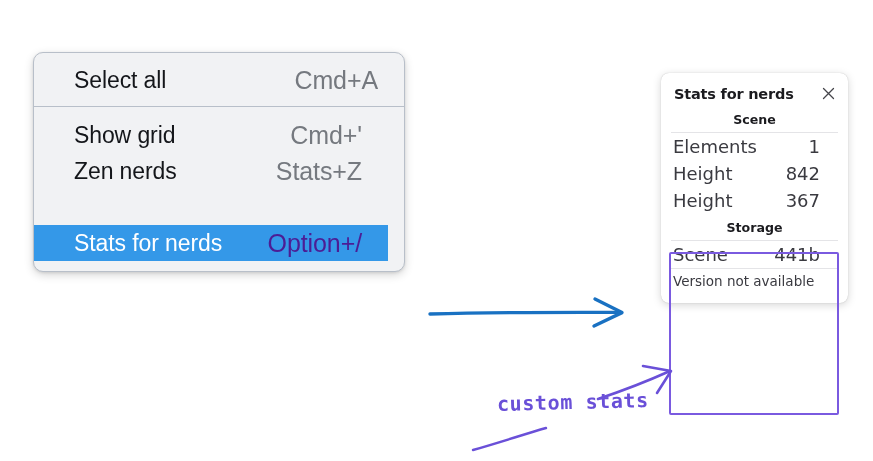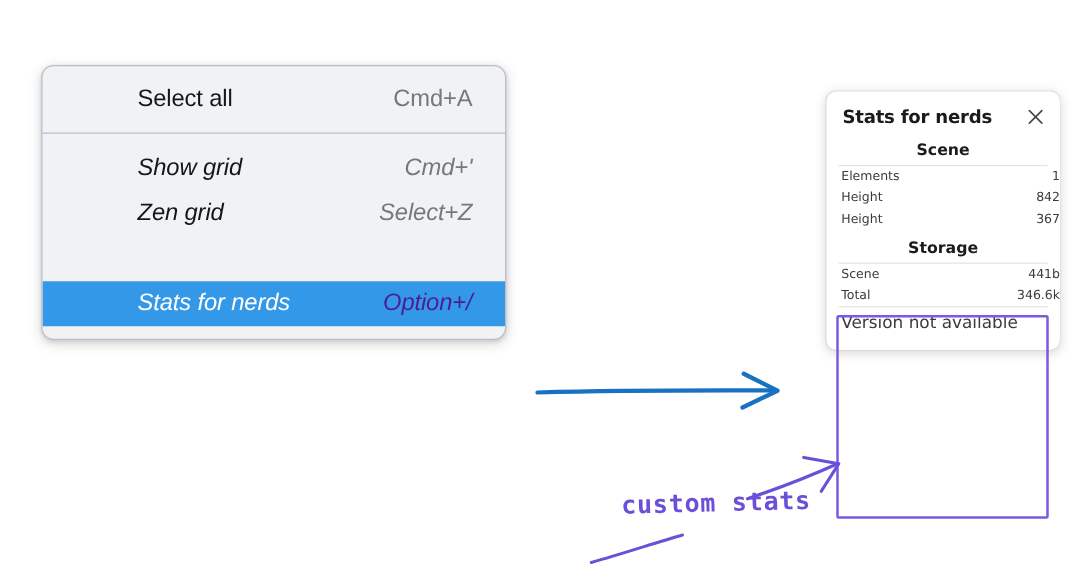--- a/index.html
+++ b/index.html
@@ -26,46 +26,44 @@
     border: 1px solid #b8bfc9;
     border-radius: 10px;
     box-shadow: 0 3px 10px rgba(0,0,0,0.16), 0 1px 3px rgba(0,0,0,0.10);
     overflow: hidden;
     box-sizing: border-box;
   }
   .menu-group {
     padding: 9px 0 8px 0;
   }
   .menu-group.group-two {
-    padding: 10px 0 10px 0;
-    font-style: italic;
+    padding: 10px 16px 10px 0;
   }
   .menu-separator {
     height: 1px;
     background: #b8bfc9;
     width: 100%;
   }
   .menu-item {
     display: flex;
     align-items: center;
     justify-content: space-between;
     padding: 3px 26px 3px 40px;
     box-sizing: border-box;
     cursor: default;
     height: 36px;
   }
   .menu-item .mi-label {
-    font-size: 19px;
+    font-size: 23px;
     color: #14161a;
     letter-spacing: -0.1px;
     white-space: nowrap;
-    margin-left: 36px;
   }
   .menu-item .mi-shortcut {
-    font-size: 19px;
+    font-size: 25px;
     color: #75797f;
     white-space: nowrap;
     letter-spacing: -0.1px;
   }
   .menu-item.selected {
     background: #3498e8;
   }
   .menu-item.selected .mi-label {
     color: #ffffff;
   }
@@ -118,22 +116,22 @@
   }
   .hr {
     height: 1px;
     background: #e4e4e7;
     margin: 0 10px;
   }
   .stat-row {
     display: flex;
     justify-content: space-between;
     align-items: flex-end;
-    padding: 3px 0 3px 12px;
-    font-size: 10px;
+    padding: 3px 28px 3px 12px;
+    font-size: 18px;
     color: #3a3a40;
   }
   .stat-row .sv { color: #3a3a40; }
   .single-row {
     padding: 4px 21px 2px 12px;
     font-size: 13.5px;
     color: #3a3a40;
   }
 
   
@@ -183,22 +181,22 @@
   </div>
 
   <div class="menu-separator"></div>
 
   <div class="menu-group group-two">
     <div class="menu-item">
       <span class="mi-label">Show grid</span>
       <span class="mi-shortcut">Cmd+'</span>
     </div>
     <div class="menu-item">
-      <span class="mi-label">Zen grid</span>
-      <span class="mi-shortcut">Select+Z</span>
+      <span class="mi-label">Zen nerds</span>
+      <span class="mi-shortcut">Stats+Z</span>
     </div>
     <div class="menu-item">
     </div>
     <div class="menu-item selected">
       <span class="mi-label">Stats for nerds</span>
       <span class="mi-shortcut">Option+/</span>
     </div>
   </div>
 </div>
 
@@ -230,24 +228,20 @@
     </div>
   </div>
 
   <div>
     <div class="section-title">Storage</div>
     <div class="hr"></div>
     <div class="stat-row">
       <span class="sl">Scene</span>
       <span class="sv">441b</span>
     </div>
-    <div class="stat-row">
-      <span class="sl">Total</span>
-      <span class="sv">346.6k</span>
-    </div>
   </div>
 
   <div>
     <div class="hr"></div>
     <div class="single-row">Version not available</div>
   </div>
 </div>
 
 <div id="custom-stats-box"></div>
 

